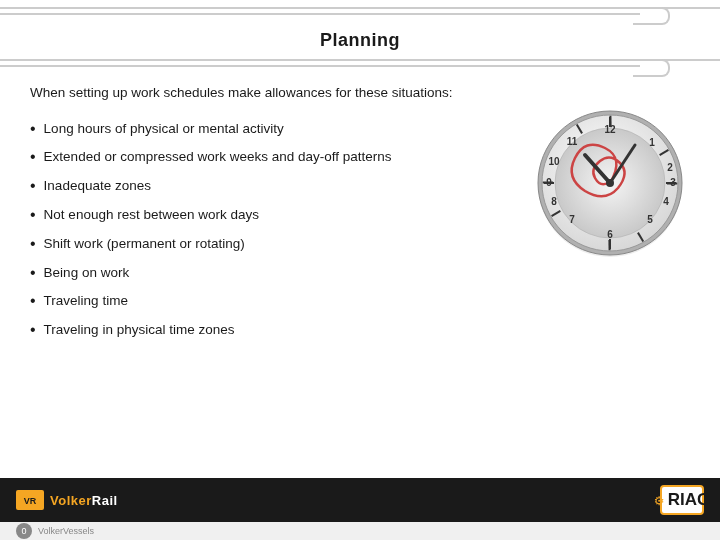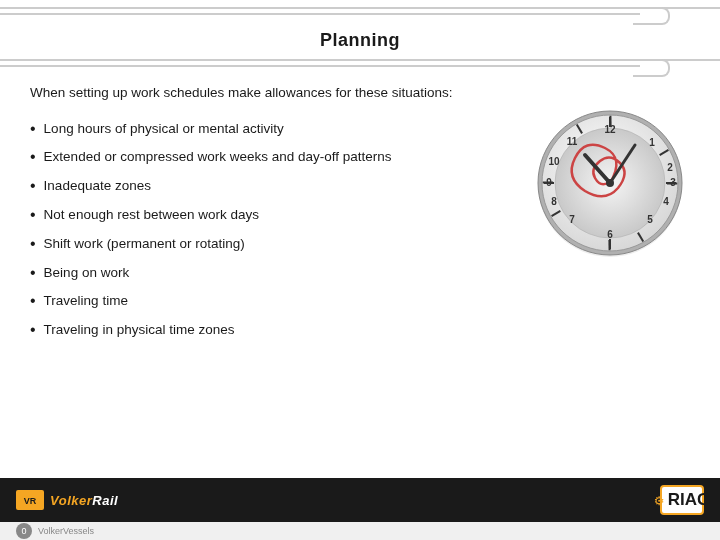--- a/index.html
+++ b/index.html
@@ -187,21 +187,20 @@
       font-size: 9px;
       font-weight: bold;
       color: #1a1a1a;
     }
 
     .vr-text {
       color: #ffffff;
       font-size: 13px;
       font-weight: bold;
       letter-spacing: 0.5px;
-      font-style: italic;
     }
     .vr-text span {
       color: #f5a623;
     }
 
     .riag-logo {
       display: flex;
       align-items: center;
       gap: 4px;
     }

